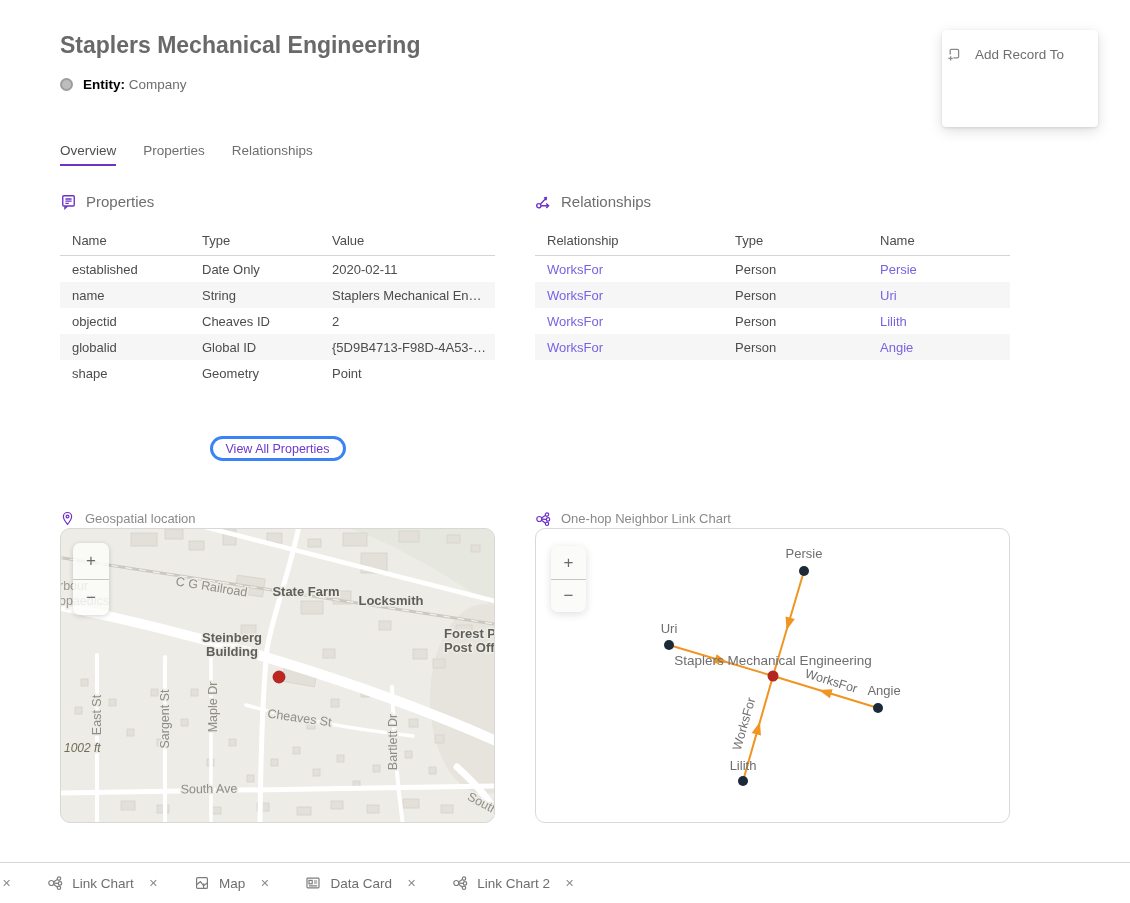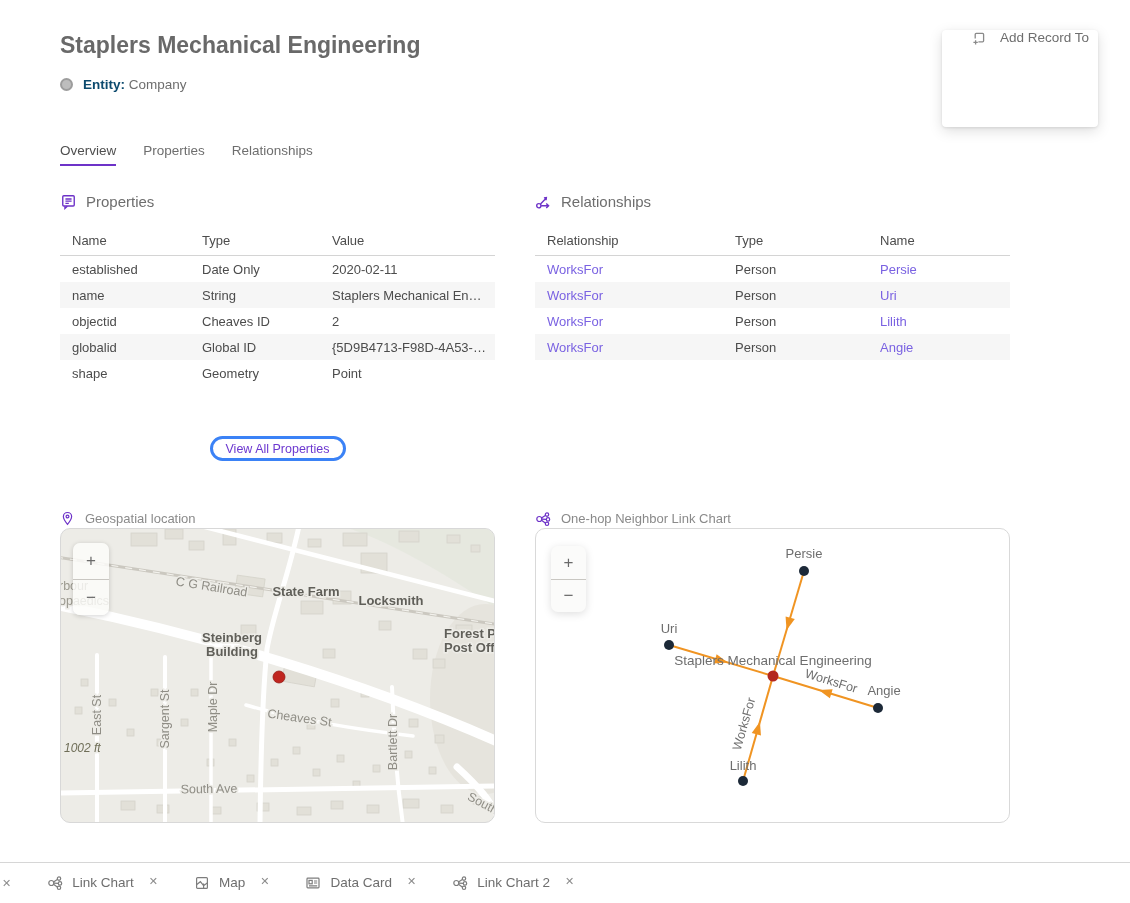--- a/index.html
+++ b/index.html
@@ -3,27 +3,27 @@
 <meta charset="utf-8">
 <style>
   html,body{margin:0;padding:0;background:#fff;}
   body{font-family:"Liberation Sans","DejaVu Sans",sans-serif;color:#4c4c4c;}
   .page{position:relative;width:1130px;height:903px;background:#fff;overflow:hidden;}
 
   
   .title{position:absolute;left:60px;top:32px;font-size:23px;font-weight:700;color:#696969;}
   .entity-row{position:absolute;left:60px;top:77px;display:flex;align-items:center;gap:10px;font-size:13.5px;}
   .entity-dot{width:13px;height:13px;border-radius:50%;background:#bdbdbd;border:2px solid #9d9d9d;box-sizing:border-box;}
-  .entity-label{font-weight:700;color:#0c4a6e;}
+  .entity-label{font-weight:700;color:#000000;}
   .entity-value{color:#6e6e6e;}
 
   
   .ctx-menu{position:absolute;left:942px;top:30px;width:156px;height:97px;background:#fff;border-radius:4px;
     box-shadow:0 1px 3px rgba(0,0,0,.10),0 4px 14px rgba(0,0,0,.13);z-index:5;}
-  .ctx-item{display:flex;gap:13px;height:48px;padding-left:29px;font-size:13.5px;color:#6e6e6e;cursor:pointer;}
+  .ctx-item{display:flex;align-items:center;gap:13px;height:48px;padding-left:4px;font-size:13.5px;color:#6e6e6e;cursor:pointer;}
   .ctx-icon{color:#8a8a8a;display:flex;}
 
   
   .tabs{position:absolute;left:60px;top:143px;display:flex;gap:27px;font-size:13.5px;color:#6e6e6e;}
   .tab{padding-bottom:6px;border-bottom:2.5px solid transparent;cursor:pointer;}
   .tab.active{color:#4f4f4f;border-bottom-color:#6d32c8;}
 
   
   .col{position:absolute;top:190px;}
   .col-left{left:60px;width:435px;height:290px;}
@@ -62,21 +62,21 @@
 
   
   .lc-panel{position:absolute;left:535px;top:528px;width:475px;height:295px;border:1px solid #d9d9d9;
     border-radius:10px;background:#fff;box-sizing:border-box;}
   .lc-svg{position:absolute;left:0;top:0;}
 
   
   .bottom-bar{position:absolute;left:0;top:862px;width:1130px;height:41px;background:#fff;border-top:1px solid #d6d6d6;
     display:flex;align-items:center;box-sizing:border-box;}
   .stub-close{margin-left:2px;color:#8c8c8c;font-size:11px;cursor:pointer;}
-  .btab{display:flex;gap:9px;margin-left:36px;font-size:13.5px;color:#6e6e6e;cursor:pointer;}
+  .btab{display:flex;align-items:center;gap:9px;margin-left:36px;font-size:13.5px;color:#6e6e6e;cursor:pointer;}
   .btab-icon{color:#7d7d7d;display:flex;}
   .btab-close{color:#8c8c8c;font-size:11px;margin-left:6px;cursor:pointer;}
 
   svg text{font-family:"Liberation Sans","DejaVu Sans",sans-serif;}
   .halo{paint-order:stroke;stroke:#edece7;stroke-width:3px;}
 </style>
 </head>
 <body>
 
 <div class="page">

